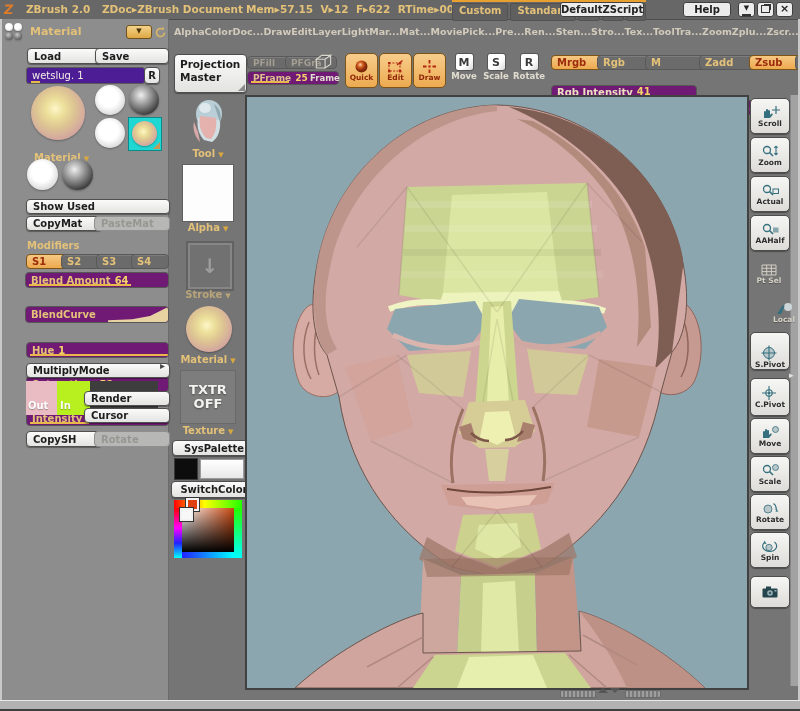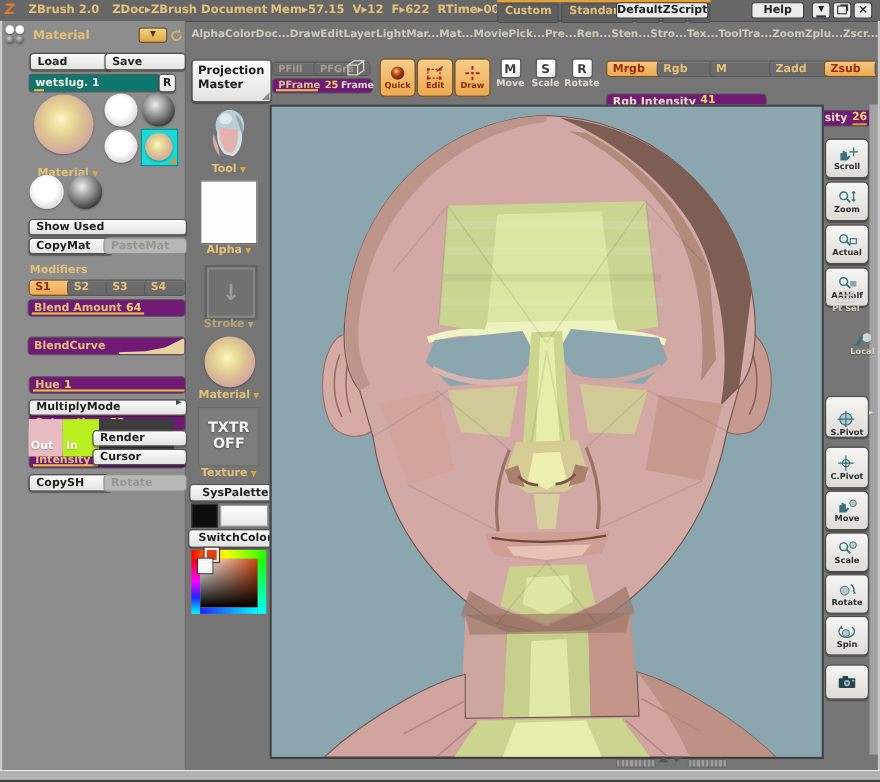--- a/index.html
+++ b/index.html
@@ -32,21 +32,21 @@
   .slider .val{color:#f2d36a;margin-left:4px;}
   .slider .fill{position:absolute;left:3px;bottom:1px;height:2px;background:#e8b84a;}
   .sphere{border-radius:50%;box-shadow:0 1px 2px rgba(0,0,0,.3);}
   .sp-mat{background:radial-gradient(circle at 45% 42%,#fdf6c8 0%,#ecdf9a 22%,#ddc493 45%,#d4a89e 70%,#bd8c88 100%);}
   .sp-dark{background:radial-gradient(circle at 40% 34%,#efefef 0%,#9a9a9a 35%,#3c3c3c 75%,#1f1f1f 100%);}
   .sp-flat{background:radial-gradient(circle at 46% 42%,#ffffff 0%,#ffffff 40%,#d9d9d9 75%,#a9a9a9 100%);}
   .dd{font-size:7px;color:#d9a940;margin-left:3px;}
   .lab{font-size:10px;}
   .dockbtn{background:linear-gradient(#f6f6f4,#dddcd8);border:1px solid #4d4d4d;border-radius:5px;
          display:flex;flex-direction:column;align-items:center;justify-content:center;
-         box-shadow:0 1px 1px rgba(0,0,0,.35);margin-top:28px;}
+         box-shadow:0 1px 1px rgba(0,0,0,.35);}
   .docklab{font-size:7.5px;font-weight:bold;color:#2c2c2c;line-height:8px;}
   .dockghost{display:flex;flex-direction:column;align-items:center;justify-content:center;}
   .dockghost .docklab{color:#d6d2c6;text-shadow:0 1px 0 rgba(0,0,0,.25);}
   .fold{position:absolute;right:1px;bottom:1px;width:0;height:0;
         border-left:7px solid transparent;border-bottom:7px solid #c89858;}
   .ridge{background:repeating-linear-gradient(90deg,#9e9e9e 0 2px,#7a7a7a 2px 4px);
         border:1px solid #6a6a6a;border-radius:2px;}
   .menu-item{font-size:9.5px;font-weight:bold;color:#d2cabb;white-space:nowrap;}
   .shelf-ico-lbl{font-size:8.5px;font-weight:bold;color:#e0dccf;text-align:center;}
   .or-big{background:linear-gradient(#f7cd8c,#edaa50);border:1px solid #7c5418;border-radius:5px;
@@ -128,21 +128,21 @@
   <span class="abs" style="left:154px;top:5px;">
     <svg width="13" height="13" viewBox="0 0 13 13">
           <path d="M10.5 6.5 a4 4 0 1 1 -1.6-3.2" stroke="#d9b566" stroke-width="1.6" fill="none"></path>
           <path d="M9.2 0.6 l1 3 -3 0.4 Z" fill="#d9b566"></path>
         </svg>
   </span>
 
   <span class="abs btn-w" style="left:27px;top:29px;width:60px;height:14px;">Load</span>
   <span class="abs btn-w" style="left:95px;top:29px;width:60px;height:14px;">Save</span>
 
-  <span class="abs" style="left:26px;top:48px;width:112px;height:15px;background:#0f766e;border:1px solid #5a5a5a;border-radius:3px;color:#f4f0e6;font-size:10px;font-weight:bold;padding-left:5px;line-height:15px;">wetslug. 1</span>
+  <span class="abs" style="left:26px;top:48px;width:112px;height:15px;background:#4c1d95;border:1px solid #5a5a5a;border-radius:3px;color:#f4f0e6;font-size:10px;font-weight:normal;padding-left:5px;line-height:15px;">wetslug. 1</span>
   <i class="abs" style="left:31px;top:62px;width:9px;height:2px;background:#e8b84a;"></i>
   <span class="abs btn-w" style="left:144px;top:48px;width:14px;height:15px;justify-content:center;padding:0;">R</span>
 
   <span class="abs sphere sp-mat" style="left:31px;top:67px;width:54px;height:54px;"></span>
   <span class="abs sphere sp-flat" style="left:95px;top:66px;width:30px;height:30px;"></span>
   <span class="abs sphere sp-dark" style="left:129px;top:66px;width:30px;height:30px;"></span>
   <span class="abs sphere sp-flat" style="left:95px;top:99px;width:30px;height:30px;"></span>
   <span class="abs" style="left:128px;top:98px;width:32px;height:32px;background:#1fd7d3;border:1px solid #0a8a88;">
     <i class="abs sphere sp-mat" style="left:3px;top:3px;width:25px;height:25px;display:block;"></i>
     <i class="fold"></i>

